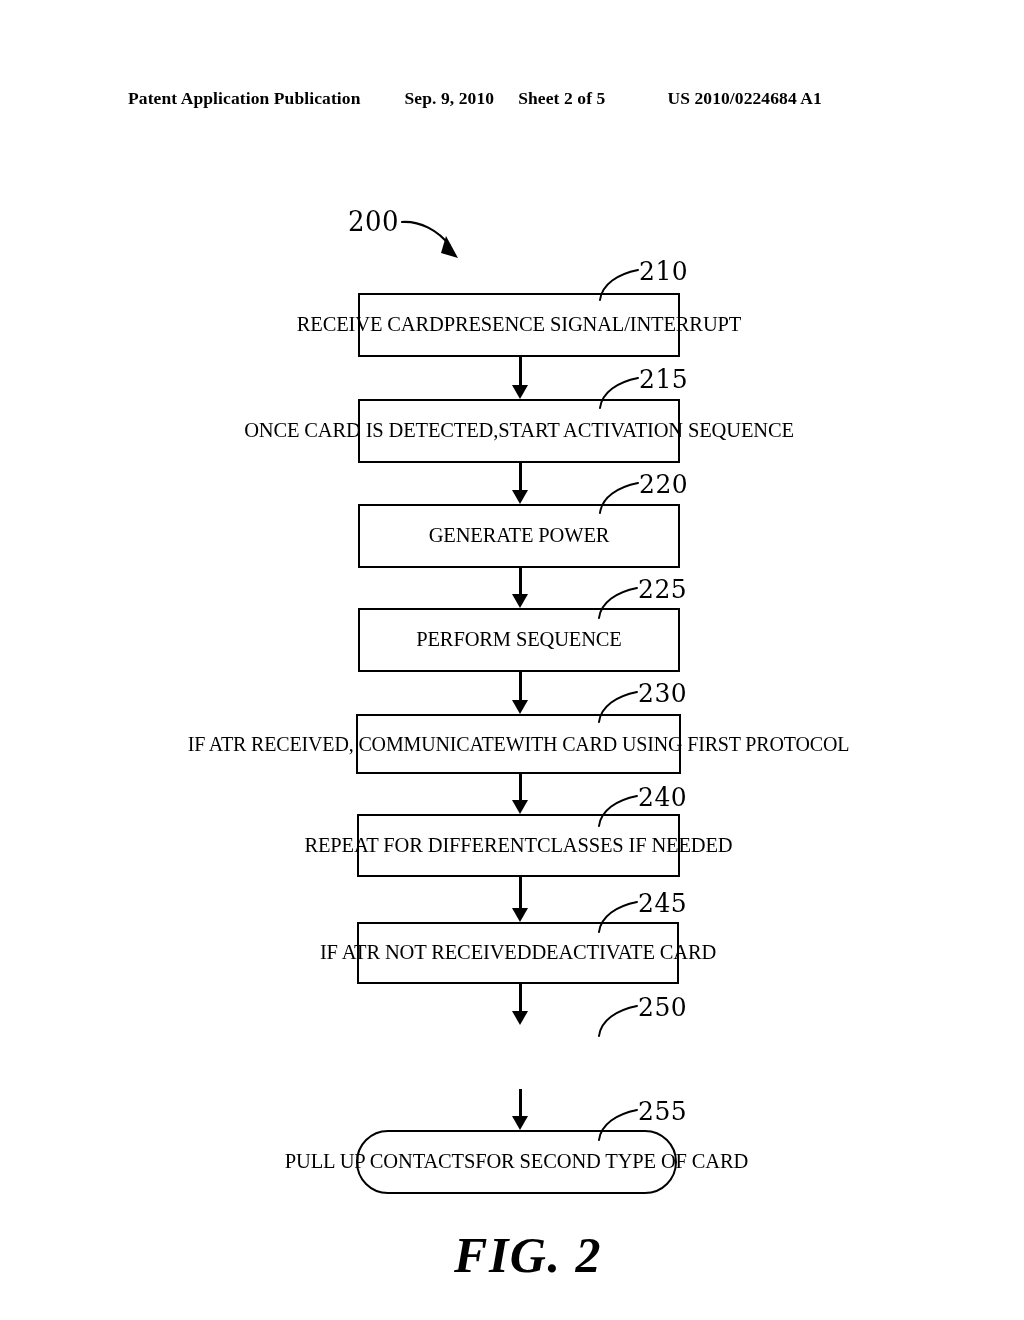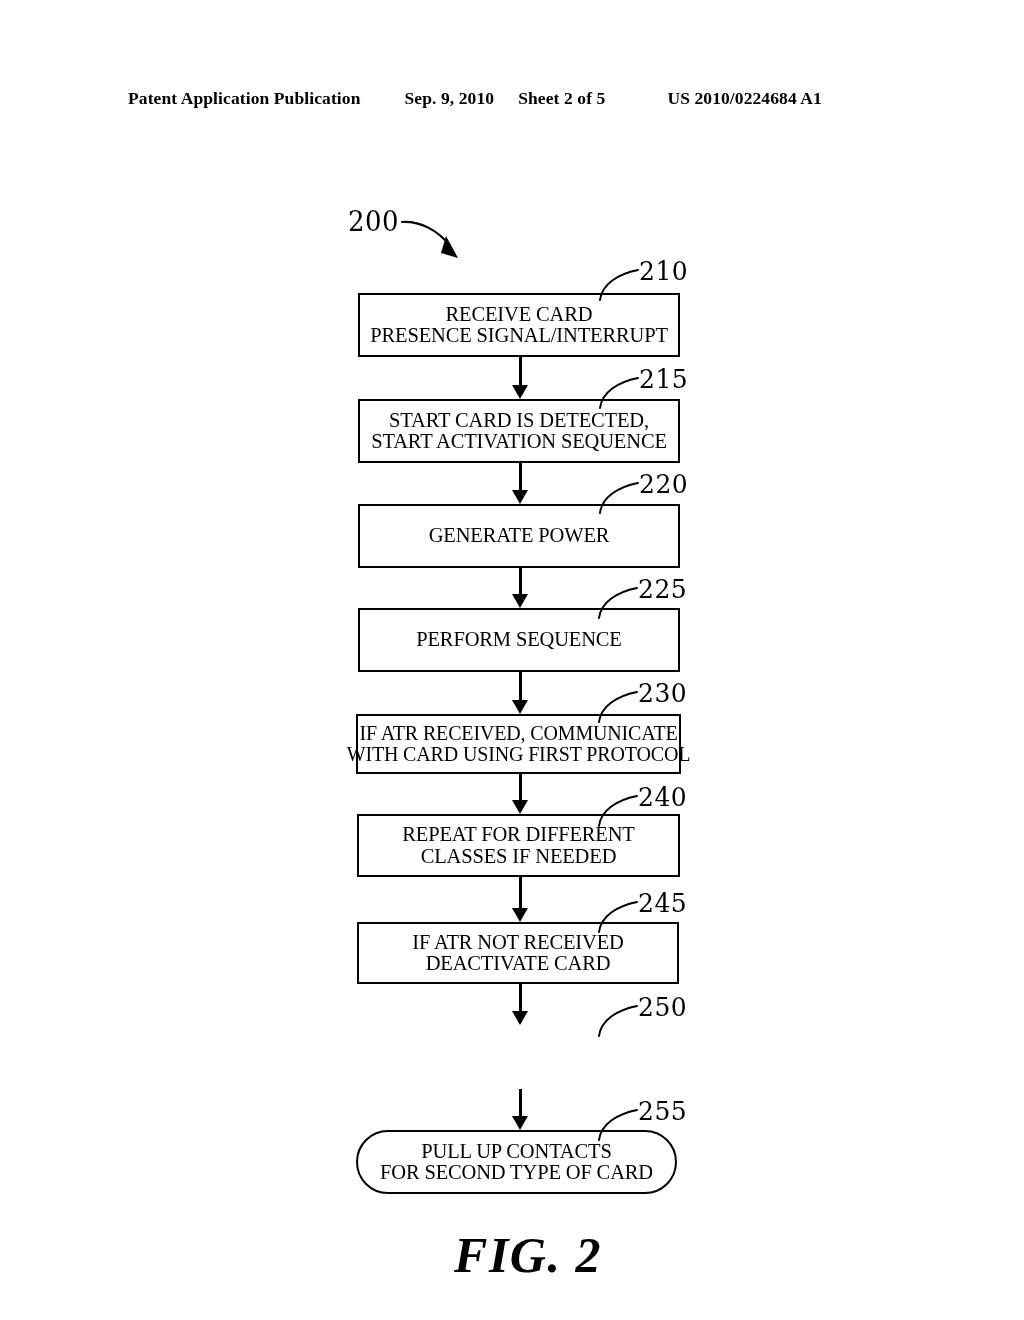--- a/index.html
+++ b/index.html
@@ -46,21 +46,20 @@
     margin-top: 48px;
   }
 
   
   .flow-box {
     position: absolute;
     box-sizing: border-box;
     border: 2.5px solid #000;
     background: #ffffff;
     display: flex;
-    flex-direction: column;
     align-items: center;
     justify-content: center;
     text-align: center;
     font-family: "Liberation Serif", "DejaVu Serif", serif;
     font-size: 20.5px;
     line-height: 1.03;
     letter-spacing: -0.15px;
     padding: 0 14px;
   }
   .flow-box .ln {
@@ -211,21 +210,21 @@
     </svg>
   </div>
   <div class="ref-num" id="ref-210">210</div>
 
   <div class="connector" id="conn-1">
     <div class="stem" style="height: 28px;"></div>
     <div class="head" style="top: 28px;"></div>
   </div>
 
   <div class="flow-box" id="box-215">
-    <span class="ln">START CARD IS DETECTED,</span>
+    <span class="ln">ONCE CARD IS DETECTED,</span>
     <span class="ln">START ACTIVATION SEQUENCE</span>
   </div>
   <div class="leader" id="ld-215">
     <svg width="48" height="38" viewBox="0 0 48 38">
       <path d="M4,36 C6,20 22,10 42,6" stroke="#000" stroke-width="2" fill="none" stroke-linecap="round"></path>
     </svg>
   </div>
   <div class="ref-num" id="ref-215">215</div>
 
   <div class="connector" id="conn-2">

